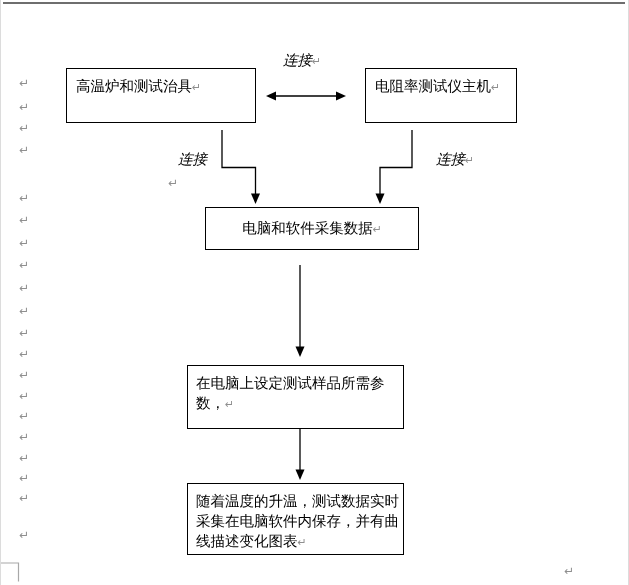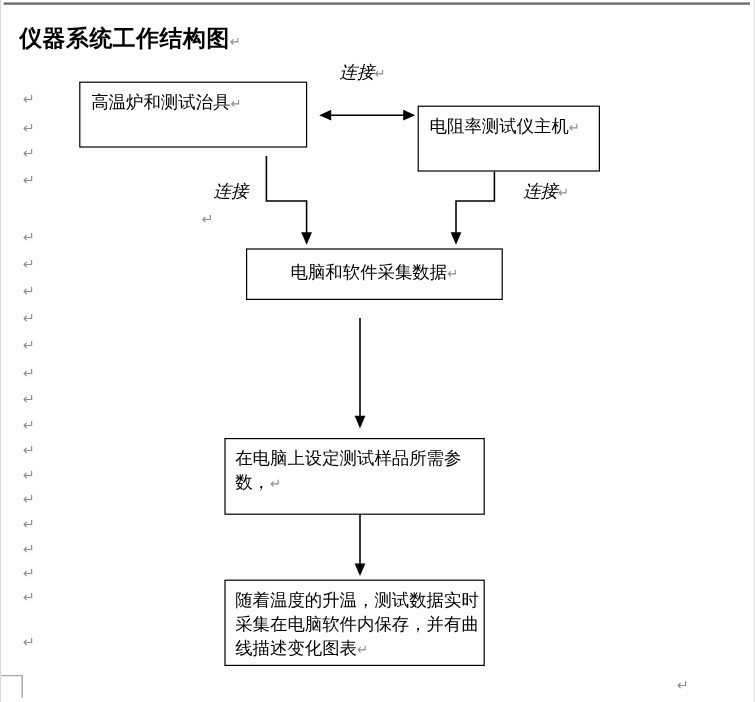--- a/index.html
+++ b/index.html
@@ -14,21 +14,21 @@
   .title {
     position:absolute; left:16px; top:19px;
     font-size:19px; font-weight:bold; color:#000; letter-spacing:0.5px; white-space:nowrap;
   }
 
   .fbox {
     position:absolute; box-sizing:border-box; border:1px solid #000; background:#fff;
     font-size:14.5px; line-height:20px; color:#000; white-space:pre;
   }
   .fbox-furnace  { left:66px;  top:68px;  width:190px; height:55px; padding:7px 2px 12px 9px; }
-  .fbox-tester   { left:348px; top:68px;  width:152px; height:55px; padding:7px 2px 0 9px;margin-top:20px; }
+  .fbox-tester   { left:365px; top:68px;  width:152px; height:55px; padding:7px 2px 0 9px; }
   .fbox-computer { left:205px; top:207px; width:214px; height:43px; padding:10px 0 0 0; text-align:center; }
   .fbox-params   { left:187px; top:365px; width:217px; height:64px; padding:7px 0 0 8px; }
   .fbox-record   { left:187px; top:483px; width:217px; height:72px; padding:7px 0 0 8px; }
 
   .conn-label { position:absolute; font-size:14.5px; color:#000; white-space:nowrap;font-style:italic; }
   .label-top   { left:283px; top:51px; }
   .label-left  { left:178px; top:150px; }
   .label-right { left:436px; top:150px; }
 
   .pilcrow { color:#8f8f8f; font-size:11px; font-weight:normal; }
@@ -75,21 +75,20 @@
     <g>
       <line class="stroke" x1="300" y1="423" x2="300" y2="472"></line>
       <polygon class="head" points="300,480 295.5,469.5 304.5,469.5"></polygon>
     </g>
 
     <g>
       <polyline class="bmark" points="1,563 18.5,563 18.5,581.5"></polyline>
     </g>
   </svg>
 
-  <div class="title"><span>仪器系统工作结构图</span><span class="pilcrow">↵</span></div>
 
   <div class="fbox fbox-furnace"><span>高温炉和测试治具</span><span class="pilcrow">↵</span></div>
 
   <div class="fbox fbox-tester"><span>电阻率测试仪主机</span><span class="pilcrow">↵</span></div>
 
   <div class="fbox fbox-computer"><span>电脑和软件采集数据</span><span class="pilcrow">↵</span></div>
 
   <div class="fbox fbox-params"><span>在电脑上设定测试样品所需参
 数，</span><span class="pilcrow">↵</span></div>
 

